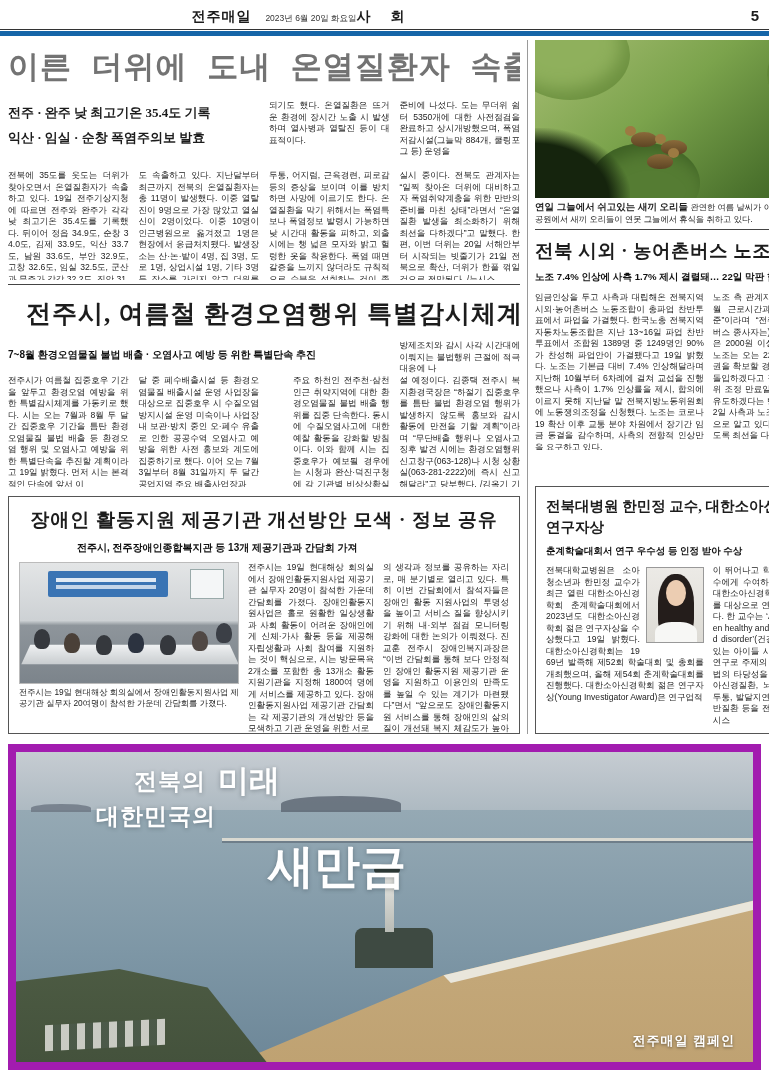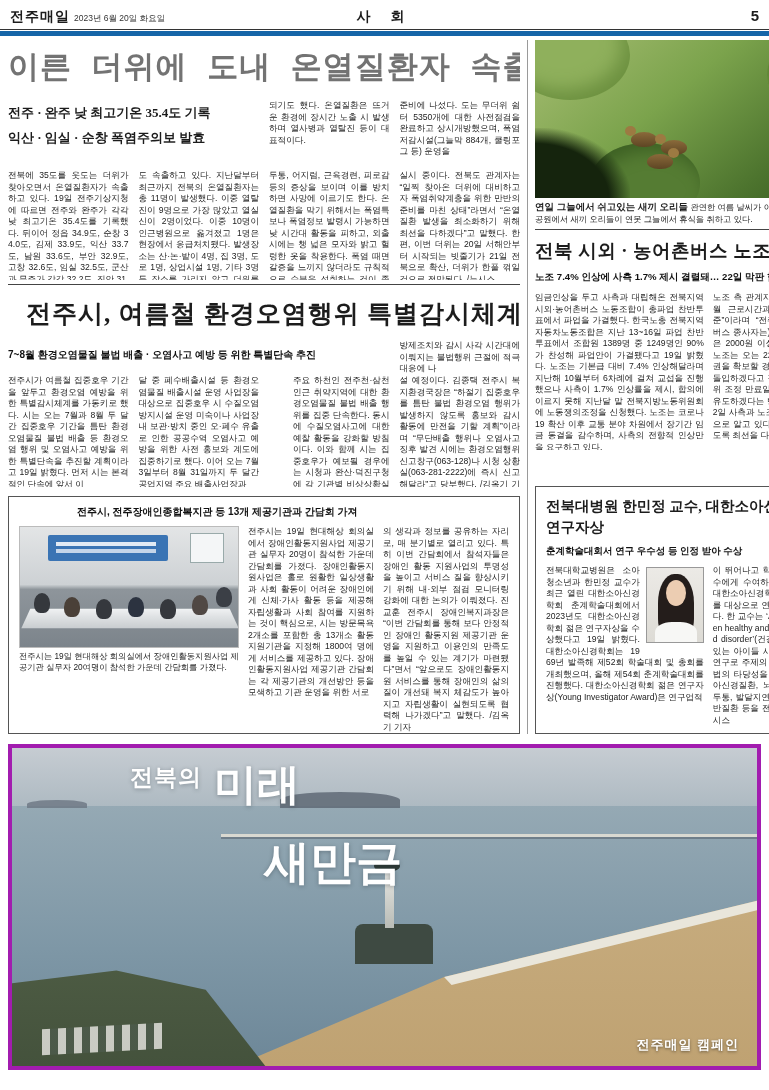--- a/index.html
+++ b/index.html
@@ -4,21 +4,21 @@
 <style>
   * { box-sizing: border-box; margin: 0; padding: 0; }
   html,body { background:#ffffff; }
   body {
     width:769px; height:1090px; overflow:hidden;
     font-family:"Liberation Sans", sans-serif;
     color:#1c1c1c; position:relative;
   }
   
   .masthead { display:flex; align-items:baseline; padding:7px 10px 3px; border-bottom:1px solid #333; }
-  .mh-left { flex:1; display:flex; align-items:baseline; gap:4px; }
+  .mh-left { flex:1; display:flex; align-items:baseline; gap:14px;justify-content:flex-end; }
   .paper-name { font-weight:900; font-size:14px; letter-spacing:1px; }
   .mh-date { font-size:8.5px; color:#333; }
   .mh-section { font-weight:800; font-size:14px; letter-spacing:8px; }
   .mh-right { flex:1; text-align:right; font-size:15px; font-weight:600; }
   .blue-bar { height:5px; margin-top:1px; background:#1565a8; }
 
   
   .main { display:flex; padding:4px 8px 0; }
   .colL { width:519px; padding-right:7px; }
   .colR { flex:1; border-left:1px solid #9a9a9a; padding-left:7px; display:flex; flex-direction:column; }
@@ -98,41 +98,41 @@
   .p7{left:196px;bottom:40px;background:#3b3f46}
 
   
   .portrait { float:right; width:58px; height:76px; margin:2px 0 4px 6px; position:relative; overflow:hidden;
     background:linear-gradient(180deg,#eceae6 0%,#dddbd5 100%); border:1px solid #999; display:block; }
   .portrait .hair { position:absolute; left:11px; top:6px; width:36px; height:64px; border-radius:45% 45% 30% 30%; background:#241d1b; display:block; }
   .portrait .face { position:absolute; left:19px; top:12px; width:20px; height:26px; border-radius:50%; background:#eccdb2; display:block; }
   .portrait .coat { position:absolute; left:8px; bottom:-6px; width:42px; height:26px; border-radius:40% 40% 0 0; background:#f7f7f5; display:block; }
 
   
-  .ad { margin:10px 8px 0; border:4px solid #a21caf; height:326px; position:relative; overflow:hidden; background:#8ea4b2; }
+  .ad { margin:10px 8px 0; border:8px solid #a21caf; height:326px; position:relative; overflow:hidden; background:#8ea4b2; }
   .ad .sky { position:absolute; left:0; top:0; right:0; height:58px; background:linear-gradient(180deg,#c6ccd2,#aebac2); }
   .ad .sea { position:absolute; left:0; top:58px; right:0; bottom:0; background:linear-gradient(180deg,#95a9b4 0%,#7e97a6 55%,#6d8798 100%); }
   .ad .island { position:absolute; left:36%; top:44px; width:120px; height:16px; border-radius:50% 50% 0 0; background:#5f6a76; opacity:.85; }
   .ad .island2 { position:absolute; left:2%; top:52px; width:60px; height:8px; border-radius:50% 50% 0 0; background:#6b7682; opacity:.8; }
   .ad .seawall { position:absolute; left:28%; top:86px; right:0; height:3px; background:#d9d9d1; box-shadow:0 2px 0 rgba(70,80,90,.45); }
   .ad .sand { position:absolute; left:0; top:0; right:0; bottom:0;
     background:linear-gradient(180deg,#cdb488,#bfa272); clip-path:polygon(58% 72%, 100% 48%, 100% 100%, 30% 100%); }
   .ad .sandroad { position:absolute; left:0; top:0; right:0; bottom:0; background:#e9e6db;
     clip-path:polygon(58% 72%, 100% 48%, 100% 51%, 59% 74.5%); }
   .ad .land { position:absolute; left:0; top:0; right:0; bottom:0; background:linear-gradient(180deg,#5f6e52,#44523c);
     clip-path:polygon(0 74%, 14% 70%, 26% 76%, 34% 100%, 0 100%); }
   .ad .dam { position:absolute; left:4%; bottom:14px; width:120px; height:26px;
     background:repeating-linear-gradient(90deg,#d8d8d2 0 8px,#4c5a4a 8px 16px); transform:skewY(-3deg); opacity:.9; }
   .ad .towerbase { position:absolute; left:46%; top:176px; width:78px; height:40px; border-radius:8px 8px 0 0; background:#3e4a42; }
   .ad .tower { position:absolute; left:50%; top:120px; width:9px; height:60px; background:linear-gradient(180deg,#e8e8e4,#b9bcb6); }
   .ad .towertop { position:absolute; left:48.6%; top:112px; width:26px; height:12px; border-radius:50%; background:#2e3a36; }
   .ad-text { position:absolute; left:0; top:0; right:0; bottom:0; color:#fff; font-weight:800; text-shadow:0 1px 4px rgba(30,40,50,.35); }
   .ad-t1 { position:absolute; left:118px; top:14px; font-size:23px; letter-spacing:1px; }
   .ad-t2 { position:absolute; left:80px; top:49px; font-size:23px; letter-spacing:1px; }
-  .ad-t3 { position:absolute; left:202px; top:8px; font-size:43px; }
+  .ad-t3 { position:absolute; left:202px; top:8px; font-size:31px; }
   .ad-t4 { position:absolute; left:252px; top:84px; font-size:46px; }
   .ad-credit { position:absolute; right:18px; bottom:12px; font-size:13px; color:#fff; font-weight:800; letter-spacing:1px; text-shadow:0 1px 3px rgba(0,0,0,.5); }
 </style>
 </head>
 <body>
 
 <div class="masthead">
   <div class="mh-left">
     <span class="paper-name">전주매일</span>
     <span class="mh-date">2023년 6월 20일 화요일</span>
@@ -170,20 +170,21 @@
         <p class="subhead eg-sub">7~8월 환경오염물질 불법 배출 · 오염사고 예방 등 위한 특별단속 추진</p>
         <p class="bodytext eg-c4a">방제조치와 감시 사각 시간대에 이뤄지는 불법행위 근절에 적극 대응에 나</p>
         <p class="bodytext eg-c1">전주시가 여름철 집중호우 기간을 앞두고 환경오염 예방을 위한 특별감시체계를 가동키로 했다. 시는 오는 7월과 8월 두 달간 집중호우 기간을 틈탄 환경오염물질 불법 배출 등 환경오염 행위 및 오염사고 예방을 위한 특별단속을 추진할 계획이라고 19일 밝혔다. 먼저 시는 본격적인 단속에 앞서 이</p>
         <p class="bodytext eg-c2">달 중 폐수배출시설 등 환경오염물질 배출시설 운영 사업장을 대상으로 집중호우 시 수질오염 방지시설 운영 미숙이나 사업장 내 보관·방치 중인 오·폐수 유출로 인한 공공수역 오염사고 예방을 위한 사전 홍보와 계도에 집중하기로 했다. 이어 오는 7월 3일부터 8월 31일까지 두 달간 공업지역 주요 배출사업장과</p>
         <p class="bodytext eg-c3">주요 하천인 전주천·삼천 인근 취약지역에 대한 환경오염물질 불법 배출 행위를 집중 단속한다. 동시에 수질오염사고에 대한 예찰 활동을 강화할 방침이다. 이와 함께 시는 집중호우가 예보될 경우에는 시청과 완산·덕진구청에 각 기관별 비상상황실을 설치·운영하고, 환경오염사고 등에 대한 신속한</p>
         <p class="bodytext eg-c4">설 예정이다. 김종택 전주시 복지환경국장은 “하절기 집중호우를 틈탄 불법 환경오염 행위가 발생하지 않도록 홍보와 감시 활동에 만전을 기할 계획”이라며 “무단배출 행위나 오염사고 징후 발견 시에는 환경오염행위 신고창구(063-128)나 시청 상황실(063-281-2222)에 즉시 신고해달라”고 당부했다.  /김옥기 기자</p>
       </div>
     </div>
 
     <div class="box welfare">
+      <h3>장애인 활동지원 제공기관 개선방안 모색 · 정보 공유</h3>
       <p class="subhead">전주시, 전주장애인종합복지관 등 13개 제공기관과 간담회 가져</p>
       <div class="welfare-body">
         <div class="wphoto">
           <div class="meeting-photo">
             <span class="banner"></span>
             <span class="screen"></span>
             <span class="mtable"></span>
             <span class="person p1"></span>
             <span class="person p2"></span>
             <span class="person p3"></span>
@@ -256,17 +257,18 @@
   <div class="seawall"></div>
   <div class="sand"></div>
   <div class="sandroad"></div>
   <div class="land"></div>
   <div class="dam"></div>
   <div class="towerbase"></div>
   <div class="tower"></div>
   <div class="towertop"></div>
   <div class="ad-text">
     <span class="ad-t1">전북의</span>
+    <span class="ad-t2">대한민국의</span>
     <span class="ad-t3">미래</span>
     <span class="ad-t4">새만금</span>
   </div>
   <div class="ad-credit">전주매일 캠페인</div>
 </div>
 
 </body></html>

